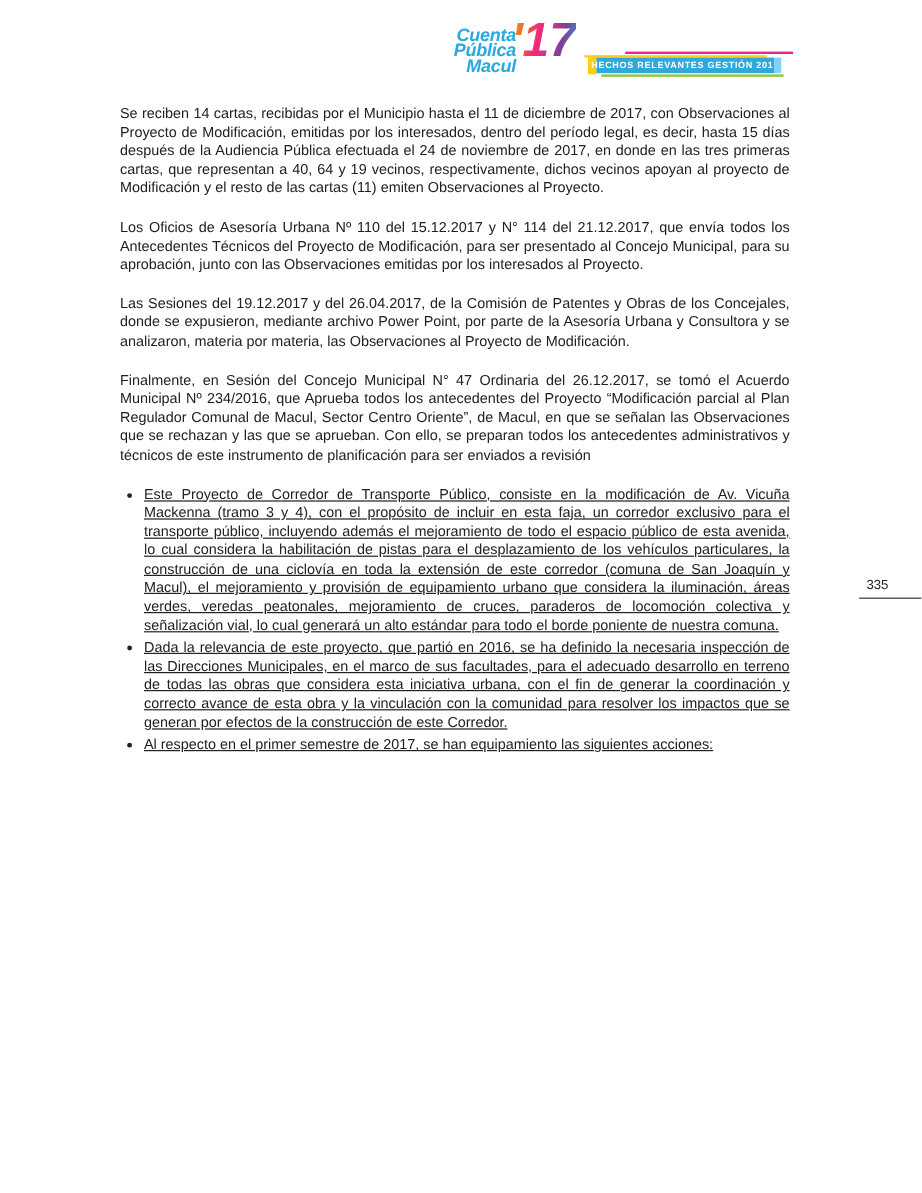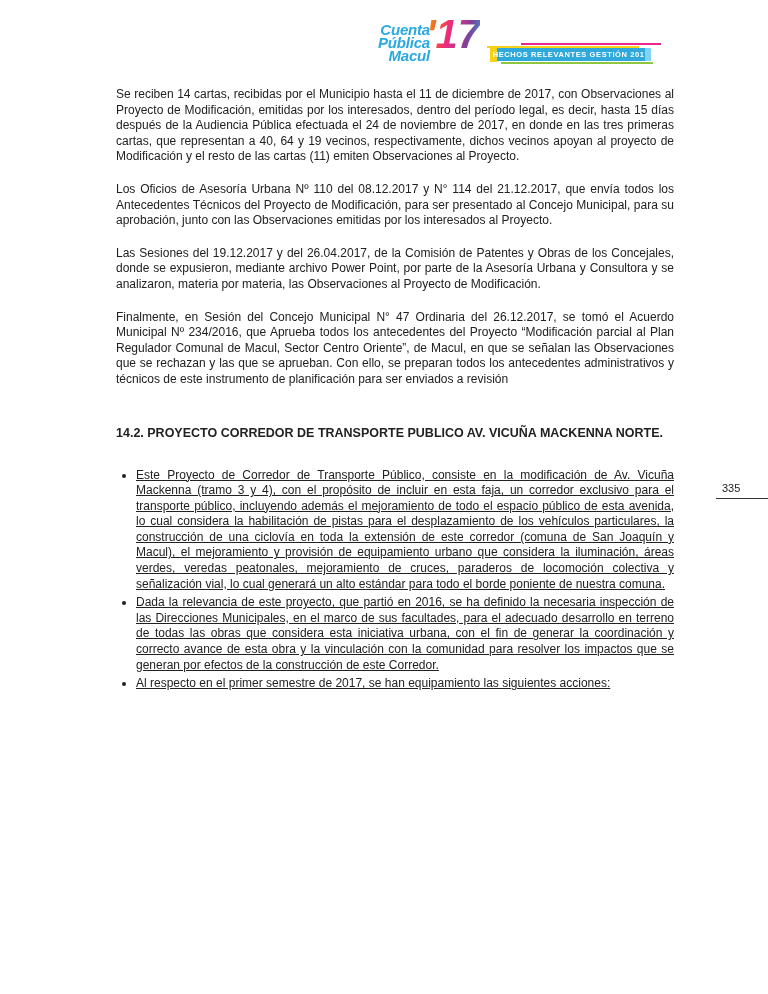--- a/index.html
+++ b/index.html
@@ -47,21 +47,21 @@
   .banner .bar-right-notch{ position:absolute; top:6px;  left:158px; width:6px; height:13px; background:#7ED3F7; }
   .banner .stripe-green   { position:absolute; top:20px; left:14px; width:152px; height:2px; background:#8DC63F; }
 
   
   .page-number-block { position:absolute; top:482px; left:716px; width:82px; }
   .page-number { font-size:11px; color:#212121; padding-left:6px; }
   .page-number-rule { margin-top:4px; width:72px; border-bottom:1.5px solid #333333; }
 
   
   .content {
-    position:absolute; top:87px; left:116px; width:558px;
+    position:absolute; top:87px; left:100px; width:558px;
     font-size:12px; line-height:15.6px;
     text-align:justify;
   }
   .content p { margin:0 0 17px 0; }
   .section-heading {
     margin:37px 0 27px 0;
     font-size:12.5px; font-weight:bold;
     line-height:16px;
     text-align:left;
   }
@@ -91,25 +91,24 @@
     </div>
   </div>
 
   <div class="page-number-block">
     <div class="page-number">335</div>
     <div class="page-number-rule"></div>
   </div>
 
   <div class="content">
     <p>Se reciben 14 cartas, recibidas por el Municipio hasta el 11 de diciembre de 2017, con Observaciones al Proyecto de Modificación, emitidas por los interesados, dentro del período legal, es decir, hasta 15 días después de la Audiencia Pública efectuada el 24 de noviembre de 2017, en donde en las tres primeras cartas, que representan a 40, 64 y 19 vecinos, respectivamente, dichos vecinos apoyan al proyecto de Modificación y el resto de las cartas (11) emiten Observaciones al Proyecto.</p>
-    <p>Los Oficios de Asesoría Urbana Nº 110 del 08.12.2017 y N° 114 del 21.12.2017, que envía todos los Antecedentes Técnicos del Proyecto de Modificación, para ser presentado al Concejo Municipal, para su aprobación, junto con las Observaciones emitidas por los interesados al Proyecto.</p>
+    <p>Los Oficios de Asesoría Urbana Nº 110 del 15.12.2017 y N° 114 del 21.12.2017, que envía todos los Antecedentes Técnicos del Proyecto de Modificación, para ser presentado al Concejo Municipal, para su aprobación, junto con las Observaciones emitidas por los interesados al Proyecto.</p>
     <p>Las Sesiones del 19.12.2017 y del 26.04.2017, de la Comisión de Patentes y Obras de los Concejales, donde se expusieron, mediante archivo Power Point, por parte de la Asesoría Urbana y Consultora y se analizaron, materia por materia, las Observaciones al Proyecto de Modificación.</p>
     <p>Finalmente, en Sesión del Concejo Municipal N° 47 Ordinaria del 26.12.2017, se tomó el Acuerdo Municipal Nº 234/2016, que Aprueba todos los antecedentes del Proyecto “Modificación parcial al Plan Regulador Comunal de Macul, Sector Centro Oriente”, de Macul, en que se señalan las Observaciones que se rechazan y las que se aprueban. Con ello, se preparan todos los antecedentes administrativos y técnicos de este instrumento de planificación para ser enviados a revisión</p>
 
-    <h2 class="section-heading">14.2. PROYECTO CORREDOR DE TRANSPORTE PUBLICO AV. VICUÑA MACKENNA NORTE.</h2>
 
     <ul>
       <li>Este Proyecto de Corredor de Transporte Público, consiste en la modificación de Av. Vicuña Mackenna (tramo 3 y 4), con el propósito de incluir en esta faja, un corredor exclusivo para el transporte público, incluyendo además el mejoramiento de todo el espacio público de esta avenida, lo cual considera la habilitación de pistas para el desplazamiento de los vehículos particulares, la construcción de una ciclovía en toda la extensión de este corredor (comuna de San Joaquín y Macul), el mejoramiento y provisión de equipamiento urbano que considera la iluminación, áreas verdes, veredas peatonales, mejoramiento de cruces, paraderos de locomoción colectiva y señalización vial, lo cual generará un alto estándar para todo el borde poniente de nuestra comuna.</li>
       <li>Dada la relevancia de este proyecto, que partió en 2016, se ha definido la necesaria inspección de las Direcciones Municipales, en el marco de sus facultades, para el adecuado desarrollo en terreno de todas las obras que considera esta iniciativa urbana, con el fin de generar la coordinación y correcto avance de esta obra y la vinculación con la comunidad para resolver los impactos que se generan por efectos de la construcción de este Corredor.</li>
       <li>Al respecto en el primer semestre de 2017, se han equipamiento las siguientes acciones:</li>
     </ul>
   </div>
 
 </div>
 

